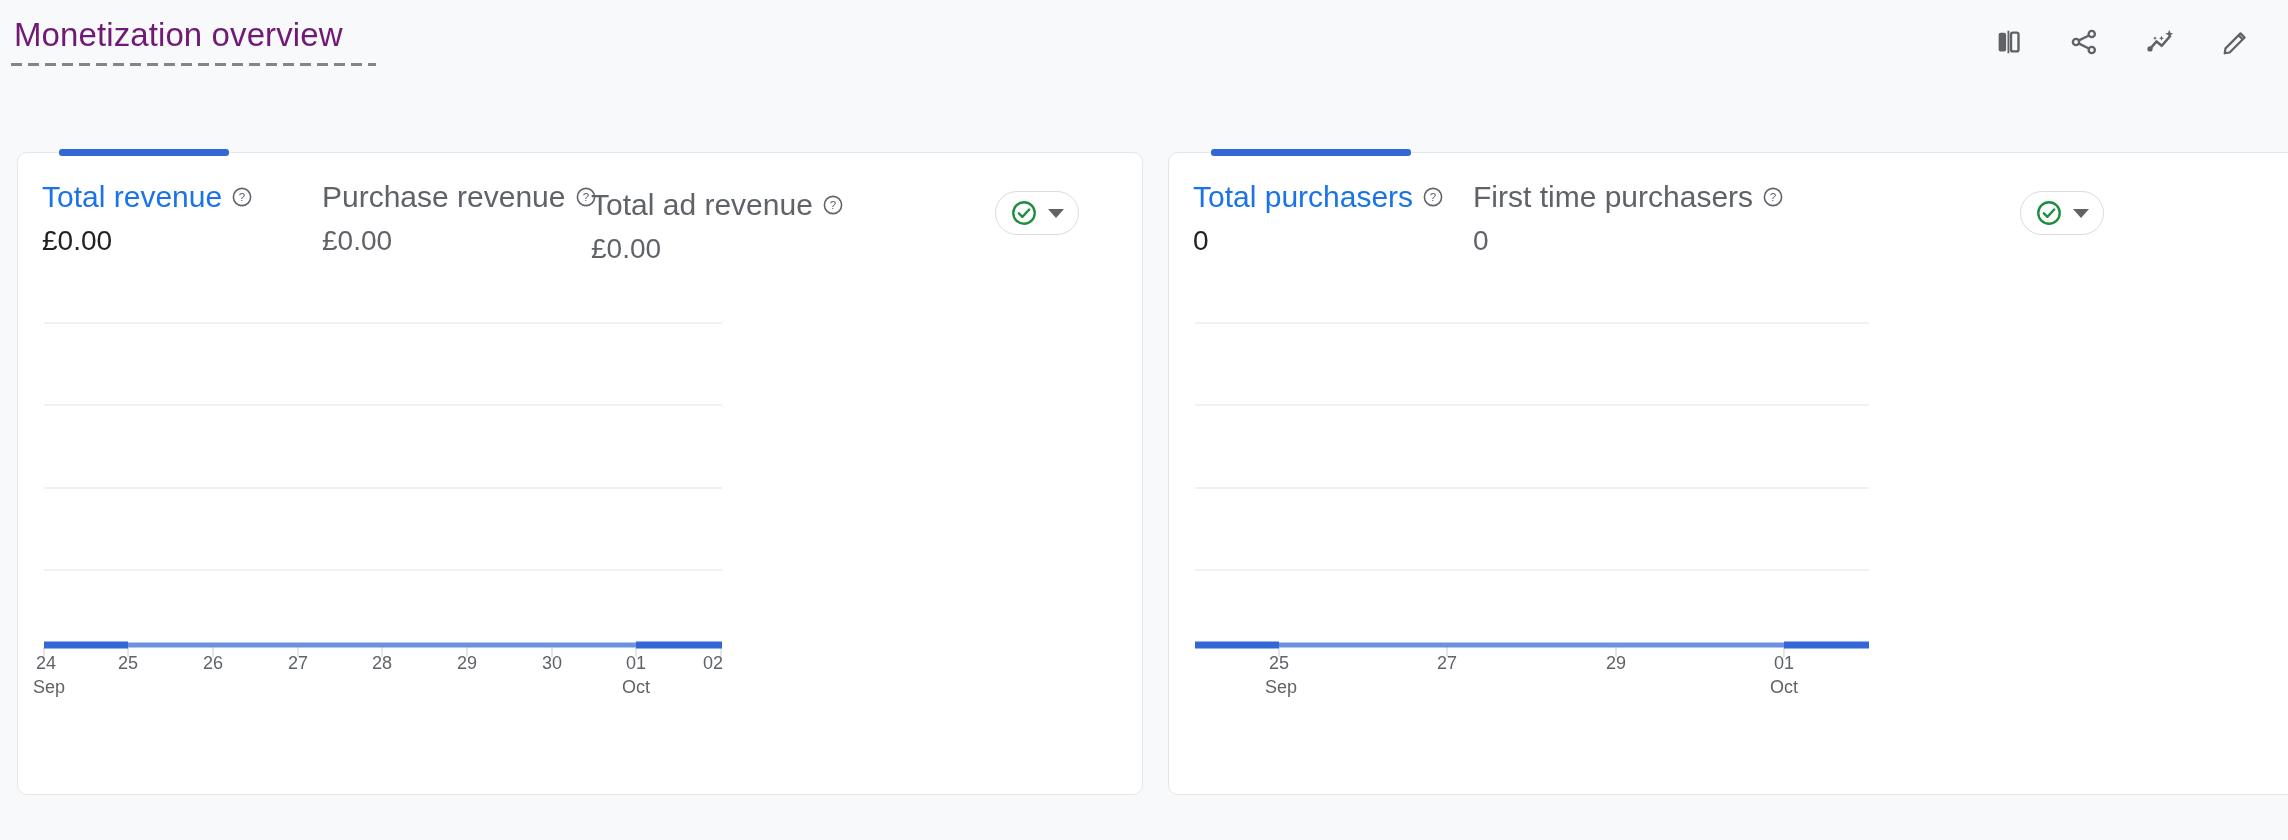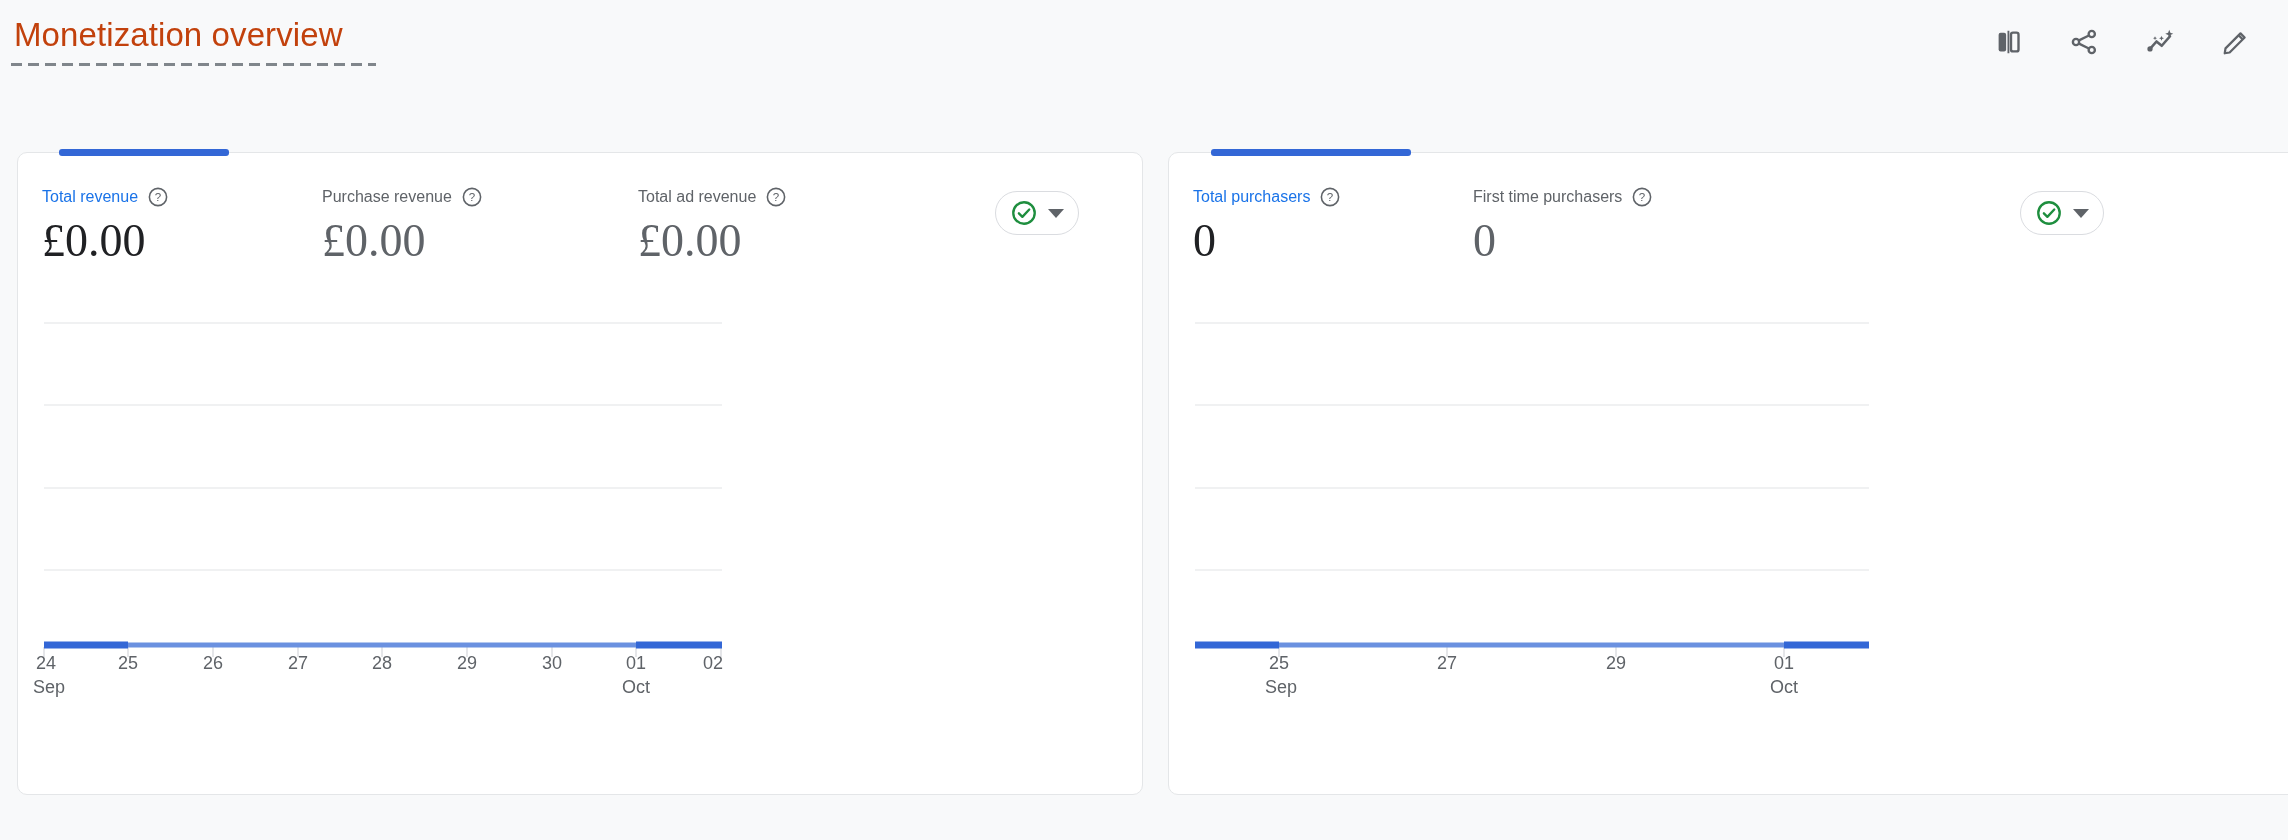--- a/index.html
+++ b/index.html
@@ -11,21 +11,21 @@
     -webkit-font-smoothing: antialiased;
   }
   .page { position: relative; width: 2288px; height: 840px; overflow: hidden; }
 
   
   .header {
     position: absolute; left: 0; top: 0; width: 2288px; height: 100px;
   }
   .page-title {
     position: absolute; left: 14px; top: 16px;
-    font-size: 33px; font-weight: 400; color: #c2410c;
+    font-size: 33px; font-weight: 400; color: #701a75;
     letter-spacing: 0.1px; white-space: nowrap;
   }
   .title-underline {
     position: absolute; left: 11px; top: 63px; width: 365px; height: 3px;
     background-image: repeating-linear-gradient(
         to right, #80868b 0px, #80868b 11px, rgba(0,0,0,0) 11px, rgba(0,0,0,0) 17px);
   }
   .header-actions {
     position: absolute; right: 28px; top: 18px;
     display: flex; align-items: center; gap: 28px;
@@ -51,25 +51,25 @@
     position: absolute; top: -4px; height: 7px;
     background: #3367d6; border-radius: 3px;
   }
 
   
   .metrics { position: absolute; top: 31px; left: 0; right: 0; height: 110px; }
   .metric { position: absolute; top: 0; }
   .metric-label-row {
     display: flex; align-items: center; gap: 9px; white-space: nowrap;
   }
-  .metric-label { font-size: 16px; line-height: 26px; color: #5f6368; text-align: right; }
+  .metric-label { font-size: 30px; line-height: 26px; color: #5f6368; text-align: right; }
   .metric-label.active { color: #1a73e8; }
   .metric-value {
-    margin-top: 5px; font-size: 46px; line-height: 52px;
-    color: #5f6368; font-weight: 400; white-space: nowrap; font-family: Liberation Serif, serif;
+    margin-top: 5px; font-size: 28px; line-height: 52px;
+    color: #5f6368; font-weight: 400; white-space: nowrap;
   }
   .metric-value.active { color: #202124; }
   .help-icon { flex: 0 0 auto; display: block; }
 
   
   .select-pill {
     position: absolute; top: 38px;
     display: flex; align-items: center; gap: 10px;
     height: 44px; padding: 0 14px 0 14px;
     border: 1px solid #dadce0; border-radius: 22px;
@@ -154,21 +154,21 @@
         <div class="metric-label-row">
           <span class="metric-label">Purchase revenue</span>
           <svg class="help-icon" width="22" height="22" viewBox="0 0 24 24">
             <circle cx="12" cy="12" r="9.4" fill="none" stroke="#5f6368" stroke-width="1.7"></circle>
             <text x="12" y="16.6" text-anchor="middle" font-size="12.6" font-family="Liberation Sans, sans-serif" fill="#5f6368">?</text>
           </svg>
         </div>
         <div class="metric-value">£0.00</div>
       </div>
 
-      <div class="metric" style="left:620px;">
+      <div class="metric" style="left:573px;margin-top:8px;">
         <div class="metric-label-row">
           <span class="metric-label">Total ad revenue</span>
           <svg class="help-icon" width="22" height="22" viewBox="0 0 24 24">
             <circle cx="12" cy="12" r="9.4" fill="none" stroke="#5f6368" stroke-width="1.7"></circle>
             <text x="12" y="16.6" text-anchor="middle" font-size="12.6" font-family="Liberation Sans, sans-serif" fill="#5f6368">?</text>
           </svg>
         </div>
         <div class="metric-value">£0.00</div>
       </div>
 

